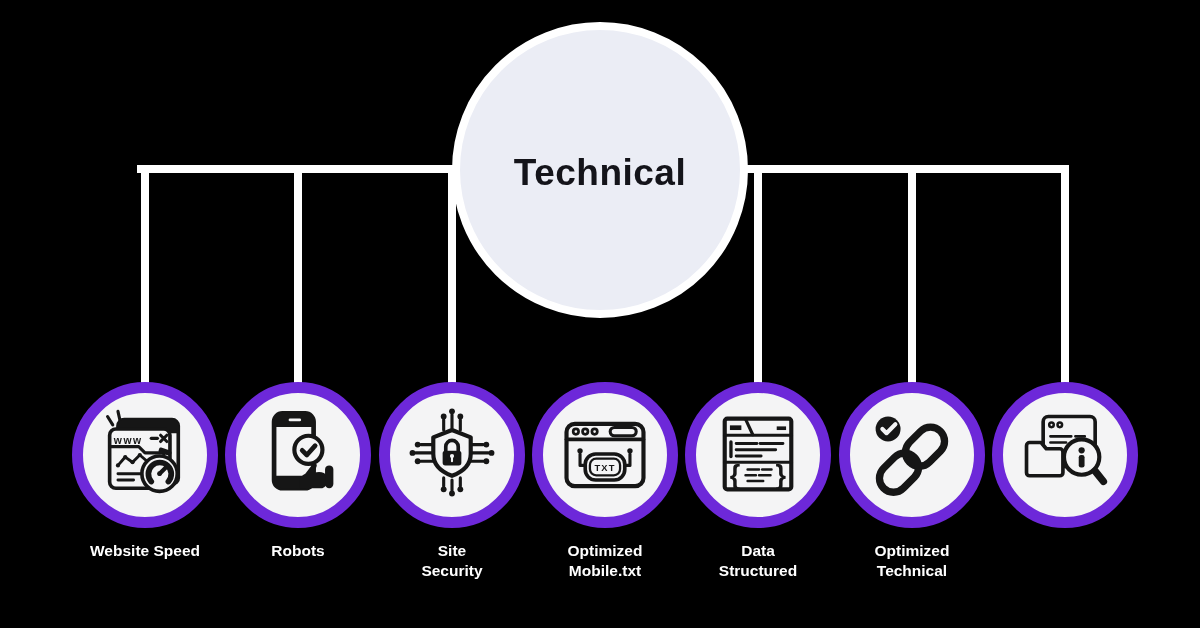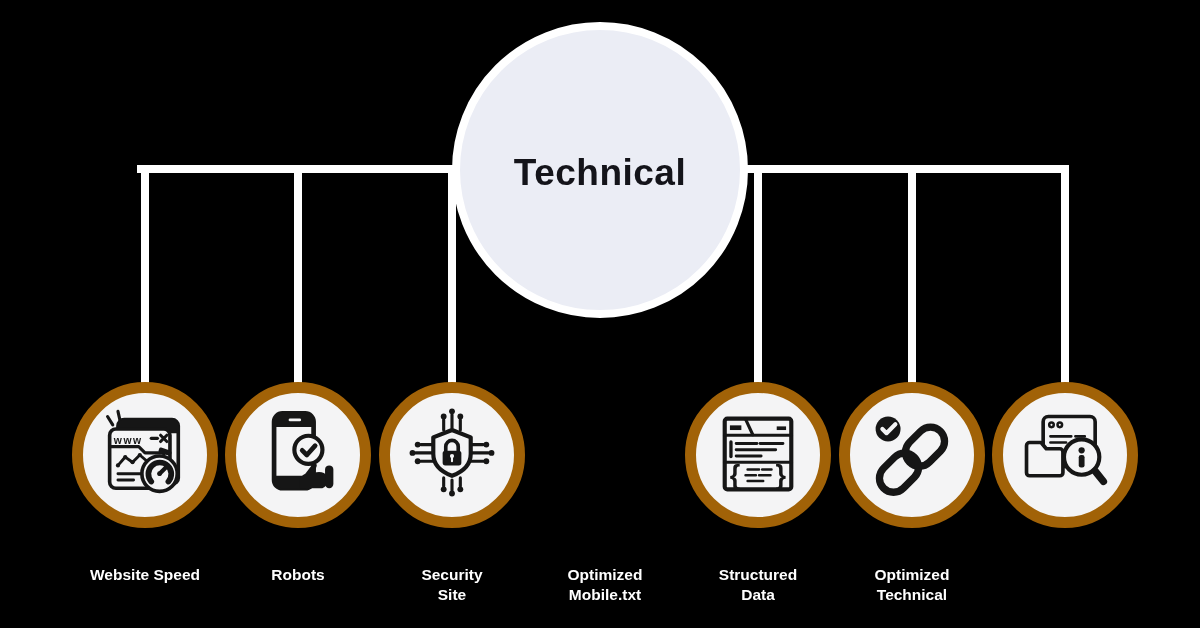--- a/index.html
+++ b/index.html
@@ -18,27 +18,27 @@
   }
   .hub-title{
     position:absolute;left:452px;top:147px;width:296px;z-index:4;
     text-align:center;color:#14141a;font-weight:bold;font-size:37px;line-height:52px;
     letter-spacing:0.5px;
   }
   .hub-title span{display:block;}
   
   .node-circle{
     position:absolute;top:382px;width:124px;height:124px;border-radius:50%;
-    background:#f4f4f5;border:11px solid #a16207;z-index:2;
+    background:#f4f4f5;border:11px solid #6d28d9;z-index:2;
     display:flex;align-items:center;justify-content:center;
   }
   .node-circle svg{width:104px;height:104px;display:block;}
   .node-label{
     position:absolute;top:541px;width:170px;z-index:2;
-    text-align:center;color:#ffffff;font-weight:bold;font-size:15.5px;line-height:20px;margin-top:24px;
+    text-align:center;color:#ffffff;font-weight:bold;font-size:15.5px;line-height:20px;
   }
   .node-label span{display:block;}
   text{font-family:"Liberation Sans", sans-serif;}
 </style>
 </head>
 <body>
 
 <div class="canvas">
 
   <div class="hline"></div>
@@ -127,24 +127,43 @@
         <circle cx="83" cy="56" r="2.8" fill="#161616" stroke="none"></circle>
         <path d="M50 26 L68 33 v16 c0 12 -10 18 -18 21 c-8 -3 -18 -9 -18 -21 v-16 z" fill="#f4f4f5" stroke-width="4"></path>
         <path d="M44 46 v-4 a6 6 0 0 1 12 0 v4" stroke-width="3.5"></path>
         <rect x="41" y="46" width="18" height="14" rx="2.5" fill="#161616" stroke="none"></rect>
         <circle cx="50" cy="51" r="2" fill="#f4f4f5" stroke="none"></circle>
         <path d="M50 52 v4" stroke="#f4f4f5" stroke-width="2"></path>
       </g>
     </svg>
   </div>
   <div class="node-label" style="left:367px">
+    <span>Site</span>
     <span>Security</span>
-    <span>Site</span>
-  </div>
-
+  </div>
+
+  <div class="node-circle" style="left:532px">
+    <svg viewBox="0 0 100 100">
+      <g stroke="#161616" fill="none" stroke-linecap="round" stroke-linejoin="round">
+        <rect x="13" y="20" width="74" height="60" rx="8" stroke-width="4"></rect>
+        <path d="M13 35 h74" stroke-width="3.5"></path>
+        <circle cx="22" cy="27.5" r="2.6" stroke-width="2.6"></circle>
+        <circle cx="31" cy="27.5" r="2.6" stroke-width="2.6"></circle>
+        <circle cx="40" cy="27.5" r="2.6" stroke-width="2.6"></circle>
+        <rect x="55" y="23.5" width="25" height="8" rx="4" stroke-width="3"></rect>
+        <path d="M33 60 h-7 v-11" stroke-width="3"></path>
+        <circle cx="26" cy="46" r="2.6" fill="#161616" stroke="none"></circle>
+        <path d="M67 60 h7 v-11" stroke-width="3"></path>
+        <circle cx="74" cy="46" r="2.6" fill="#161616" stroke="none"></circle>
+        <rect x="31" y="49" width="38" height="25" rx="10" fill="#f4f4f5" stroke-width="3.5"></rect>
+        <rect x="35.5" y="53.5" width="29" height="16" rx="6" stroke-width="2.2"></rect>
+      </g>
+      <text x="50" y="65.5" text-anchor="middle" font-size="9" font-weight="bold" letter-spacing="1" fill="#161616">TXT</text>
+    </svg>
+  </div>
   <div class="node-label" style="left:520px">
     <span>Optimized</span>
     <span>Mobile.txt</span>
   </div>
 
   <div class="node-circle" style="left:685px">
     <svg viewBox="0 0 100 100">
       <g stroke="#161616" fill="none" stroke-linecap="round" stroke-linejoin="round">
         <rect x="18" y="15" width="64" height="68" rx="2.5" stroke-width="4"></rect>
         <path d="M18 31 h64" stroke-width="3"></path>
@@ -154,22 +173,22 @@
         <path d="M24 37.5 v14" stroke-width="3.2"></path>
         <path d="M29 39 h20 M52 39 h22 M29 45 h38 M29 51 h24" stroke-width="2.8"></path>
         <path d="M18 57 h64" stroke-width="3"></path>
         <path d="M40 64 h11 M54 64 h9 M38 69.5 h10 M51 69.5 h11 M40 75 h15" stroke-width="2.4"></path>
       </g>
       <text x="28" y="78" text-anchor="middle" font-size="26" font-weight="bold" fill="#161616">{</text>
       <text x="72" y="78" text-anchor="middle" font-size="26" font-weight="bold" fill="#161616">}</text>
     </svg>
   </div>
   <div class="node-label" style="left:673px">
+    <span>Data</span>
     <span>Structured</span>
-    <span>Data</span>
   </div>
 
   <div class="node-circle" style="left:839px">
     <svg viewBox="0 0 100 100">
       <g stroke="#161616" fill="none" stroke-linecap="round" stroke-linejoin="round">
         <rect x="49" y="21" width="27" height="42" rx="13.5" stroke-width="7" transform="rotate(45 62.5 42)"></rect>
         <rect x="24" y="46" width="27" height="42" rx="13.5" stroke-width="7" transform="rotate(45 37.5 67)"></rect>
         <circle cx="27" cy="25" r="12" fill="#161616" stroke="none"></circle>
         <path d="M21.5 25 l4 4 l8.5 -8.5" stroke="#f4f4f5" stroke-width="4"></path>
       </g>

